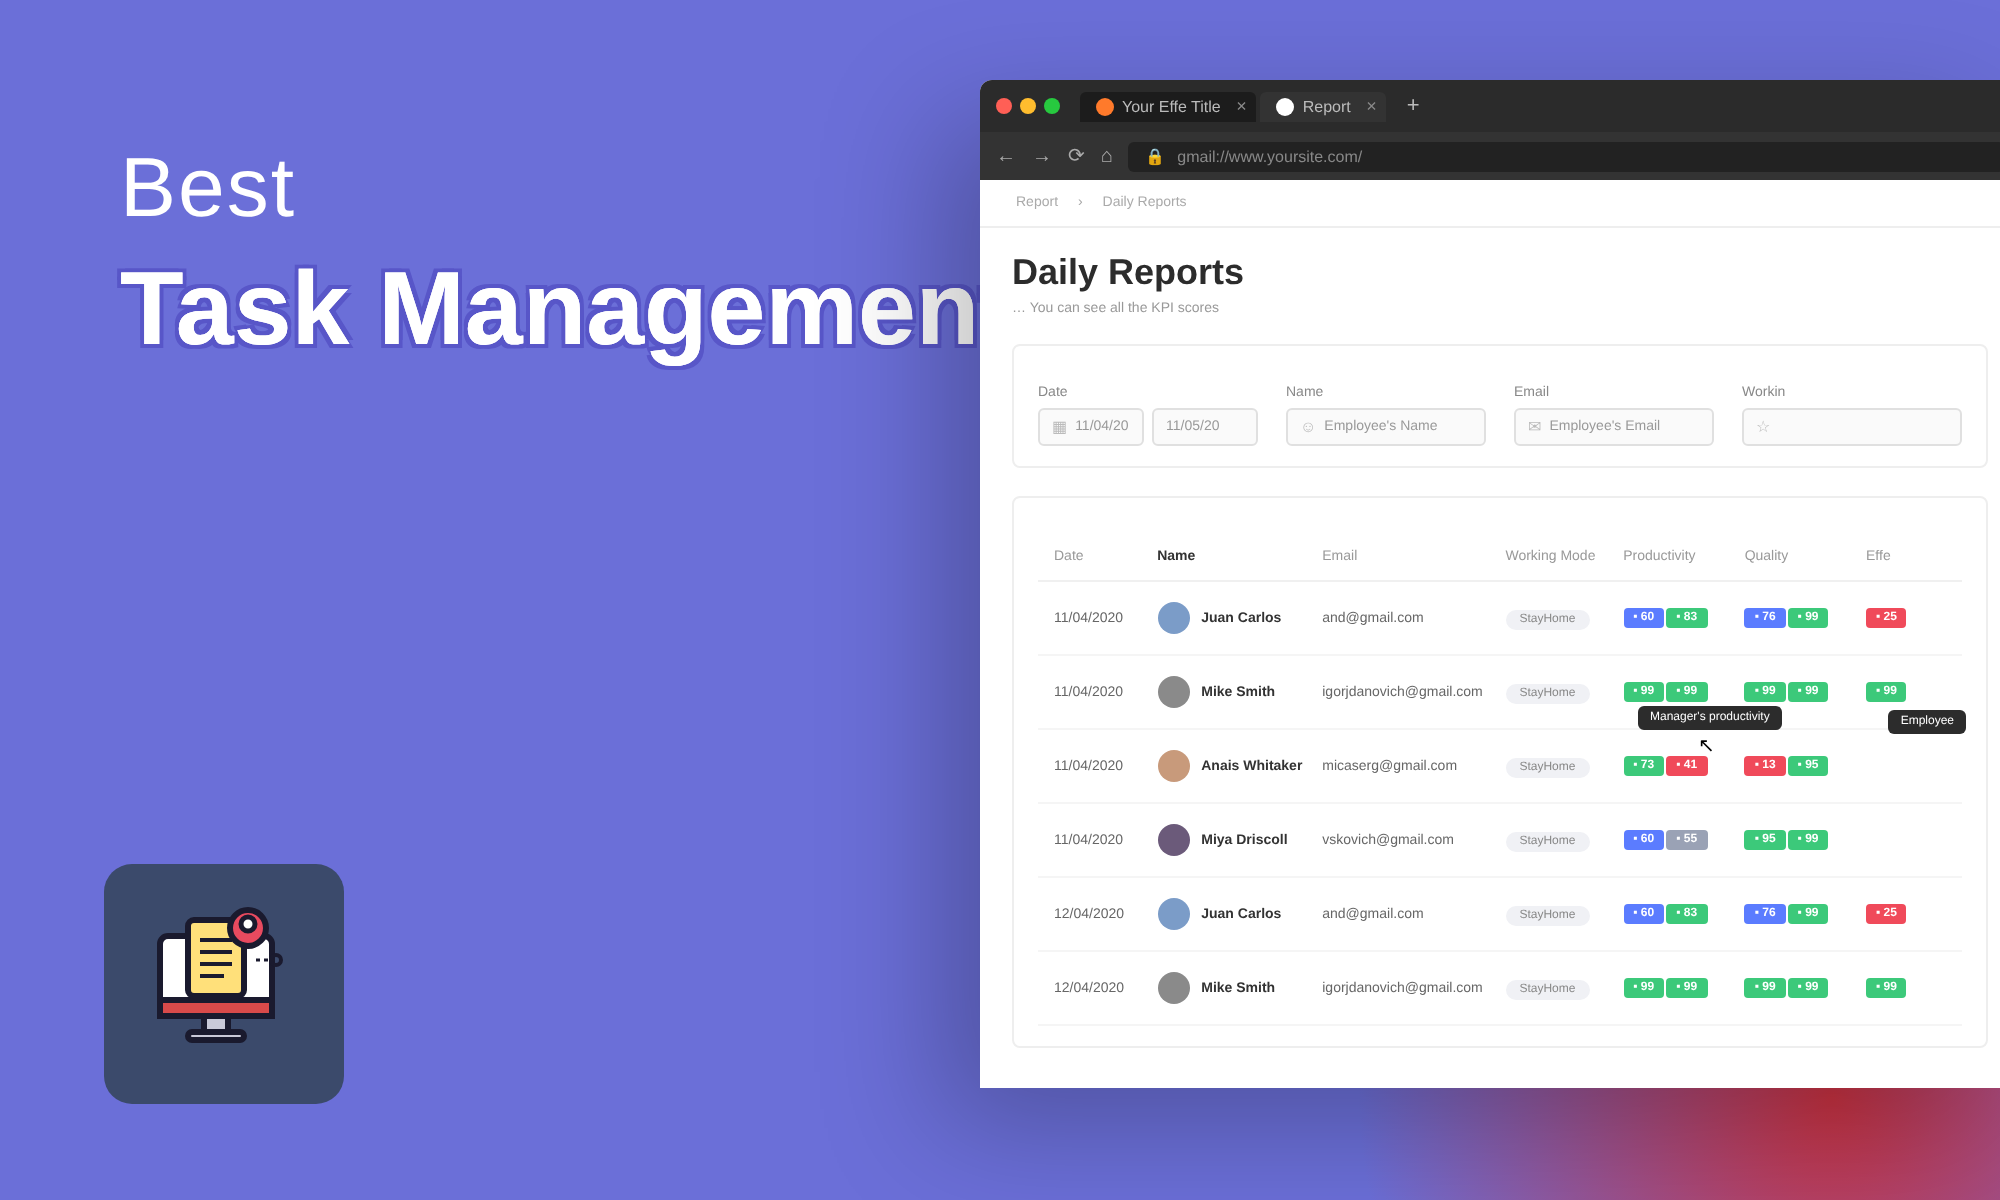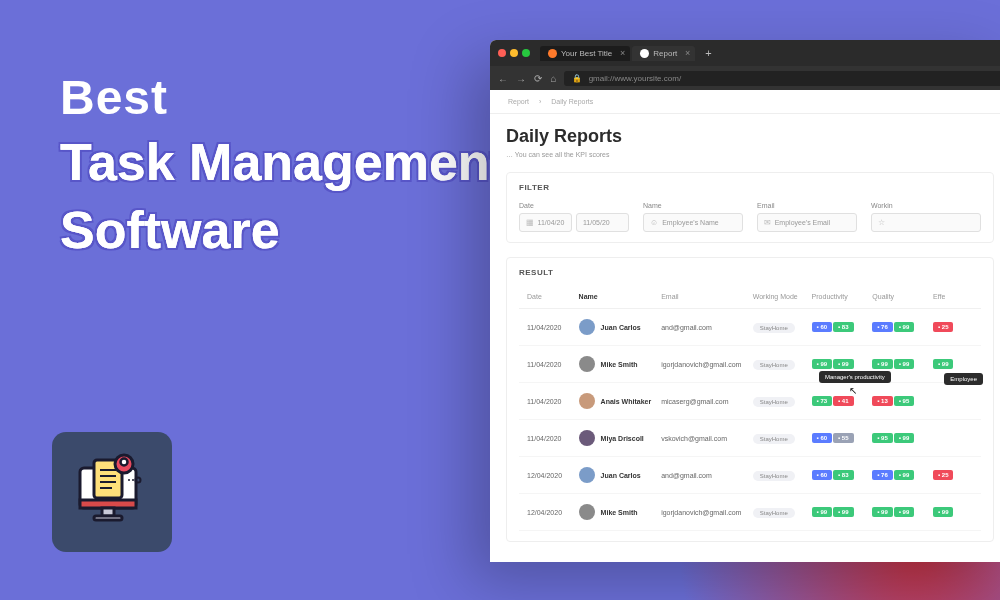--- a/index.html
+++ b/index.html
@@ -1,18 +1,18 @@
 <!DOCTYPE html>
 <html><head>
 <meta charset="utf-8">
 <style>
 *{box-sizing:border-box;margin:0;padding:0;font-family:-apple-system,BlinkMacSystemFont,"Segoe UI",sans-serif}
 body{width:1000px;height:600px;overflow:hidden;background:#6b6fd8;position:relative}
 .hero-text{position:absolute;left:60px;top:70px;color:#fff}
-.hero-best{font-size:48px;font-weight:700;letter-spacing:1px}
+.hero-best{font-size:42px;font-weight:400;letter-spacing:1px}
 .hero-main{font-size:52px;font-weight:700;line-height:1.15;margin-top:8px;text-shadow:0 0 0 #fff,2px 2px 0 #5856c8,-2px -2px 0 #5856c8,2px -2px 0 #5856c8,-2px 2px 0 #5856c8}
 .icon-box{position:absolute;left:52px;bottom:48px;width:120px;height:120px;background:#3b4a6b;border-radius:14px;display:flex;align-items:center;justify-content:center}
 .red-glow{position:absolute;right:0;bottom:0;width:420px;height:260px;background:radial-gradient(circle at 80% 80%,rgba(220,40,40,.85),transparent 60%)}
 .browser{position:absolute;right:-10px;top:40px;width:520px;background:#fff;border-radius:6px 0 0 0;box-shadow:-20px 20px 60px rgba(0,0,0,.25);overflow:hidden}
 .tabbar{height:26px;background:#2b2b2b;display:flex;align-items:center;padding-left:8px;font-size:8px;color:#bbb}
 .dots{display:flex;gap:4px;margin-right:10px}
 .dot{width:8px;height:8px;border-radius:50%}
 .tab{background:#1c1c1c;padding:3px 18px 3px 8px;border-radius:3px 3px 0 0;margin-right:2px;position:relative;display:flex;align-items:center;gap:4px}
 .tab.inactive{background:#333}
 .tab .x{position:absolute;right:5px;font-size:9px;color:#888}
@@ -50,21 +50,20 @@
 .cursor{position:absolute;top:2px;left:330px;font-size:10px;color:#000}
 </style>
 </head>
 <body>
 
 <div class="red-glow"></div>
 
 <div class="hero-text">
   <div class="hero-best">Best</div>
   <div class="hero-main">Task Management</div>
-  <div class="hero-main">Software</div>
 </div>
 
 <div class="icon-box">
   <svg width="84" height="84" viewBox="0 0 84 84">
     <rect x="10" y="18" width="56" height="40" rx="4" fill="#fff" stroke="#1a1a2e" stroke-width="3"></rect>
     <rect x="10" y="50" width="56" height="8" fill="#d94a4a" stroke="#1a1a2e" stroke-width="3"></rect>
     <rect x="32" y="58" width="12" height="8" fill="#c9c9d8" stroke="#1a1a2e" stroke-width="3"></rect>
     <rect x="24" y="66" width="28" height="4" rx="2" fill="#c9c9d8" stroke="#1a1a2e" stroke-width="3"></rect>
     <rect x="24" y="10" width="28" height="38" rx="3" fill="#ffe07a" stroke="#1a1a2e" stroke-width="3"></rect>
     <line x1="30" y1="20" x2="46" y2="20" stroke="#1a1a2e" stroke-width="2"></line>
@@ -80,21 +79,21 @@
 
 <div class="browser">
   <div class="tabbar">
     <div class="dots">
       <div class="dot" style="background:#ff5f56"></div>
       <div class="dot" style="background:#ffbd2e"></div>
       <div class="dot" style="background:#27c93f"></div>
     </div>
     <div class="tab">
       <span class="favicon" style="background:#ff7a2b"></span>
-      <span>Your Best Title</span>
+      <span>Your Effe Title</span>
       <span class="x">×</span>
     </div>
     <div class="tab inactive">
       <span class="favicon" style="background:#fff"></span>
       <span>Report</span>
       <span class="x">×</span>
     </div>
     <span style="padding:0 8px;font-size:11px">+</span>
   </div>
   <div class="urlbar">
@@ -110,21 +109,20 @@
   <div class="crumb">
     <span>Report</span>
     <span>›</span>
     <span>Daily Reports</span>
   </div>
   <div class="page">
     <div class="h1">Daily Reports</div>
     <div class="sub">… You can see all the KPI scores</div>
 
     <div class="panel">
-      <div class="panel-title">FILTER</div>
       <div class="filters">
         <div class="fcol small">
           <div class="flabel">Date</div>
           <div class="date-g">
             <div class="finput">
                 <span class="ico">▦</span>
                 <span>11/04/20</span>
               </div>
             <div class="finput">
                 <span>11/05/20</span>
@@ -148,21 +146,20 @@
         <div class="fcol small">
           <div class="flabel">Workin</div>
           <div class="finput">
               <span class="ico">☆</span>
             </div>
         </div>
       </div>
     </div>
 
     <div class="panel">
-      <div class="panel-title">RESULT</div>
       <div class="table">
         <div class="thead">
           <div class="th c-date">Date</div>
           <div class="th c-name">Name</div>
           <div class="th c-email">Email</div>
           <div class="th c-mode">Working Mode</div>
           <div class="th c-prod">Productivity</div>
           <div class="th c-qual">Quality</div>
           <div class="th c-eff">Effe</div>
         </div>

